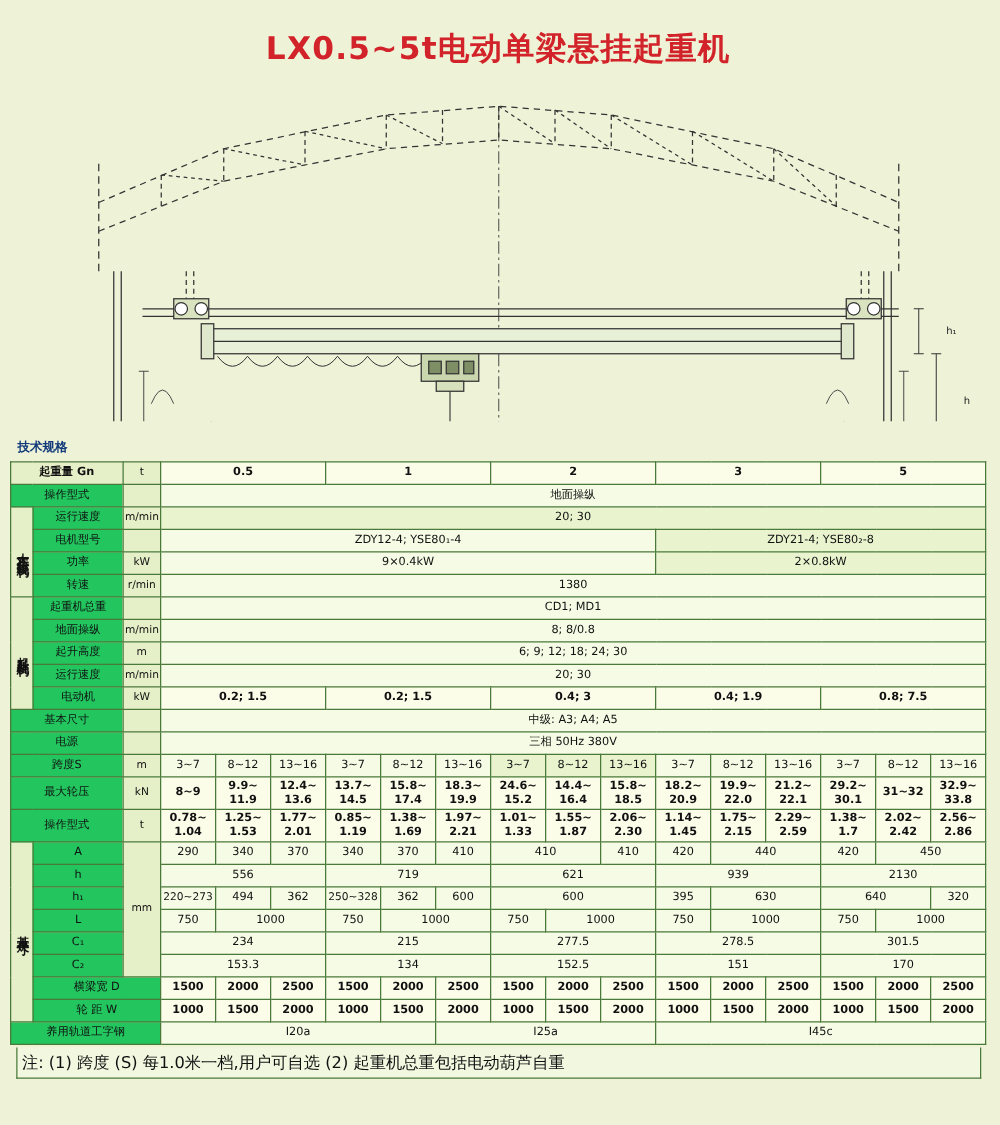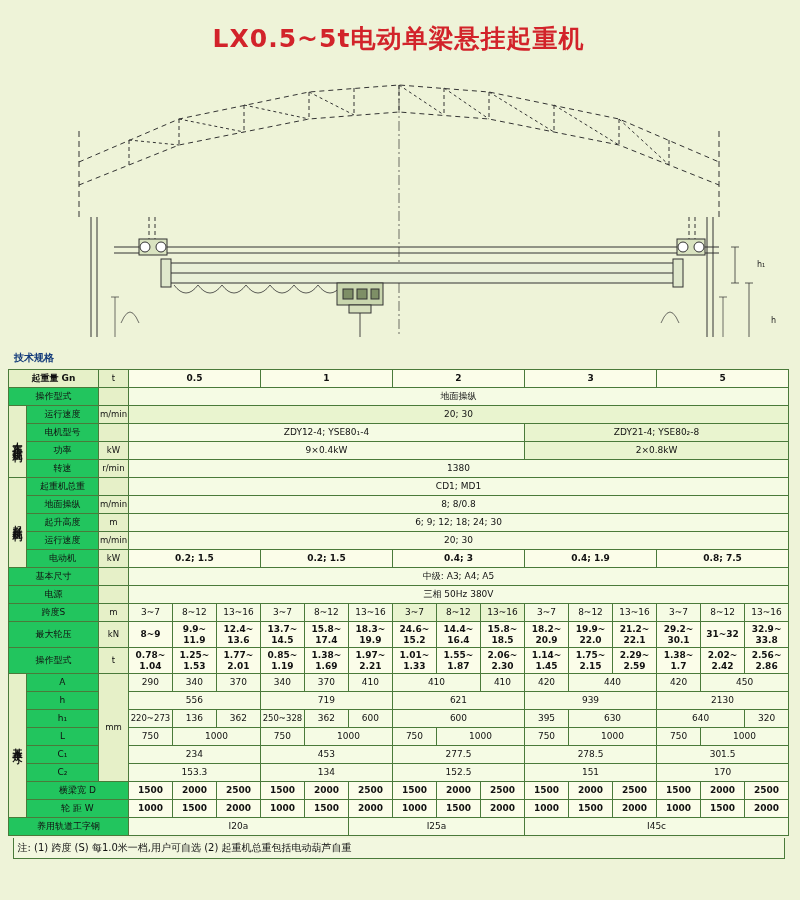--- a/index.html
+++ b/index.html
@@ -66,21 +66,21 @@
     display:inline-block;
     font-size:10px;
   }
   .red{color:#c00;font-weight:bold;}
   .cellA{background:#fbfde9;}
   .cellB{background:#e9f4cf;}
   .cellC{background:#f5fbe4;}
   .unit{background:#e6f0c8;font-size:8.5px;}
   .note{
     width:772px;margin:2px auto 0 auto;
-    font-size:10px;
+    font-size:13px;
     background:#f2f7df;
     border:1px solid #4a7a3a;
     border-top:none;
     padding:3px 4px;
     box-sizing:border-box;
     color:#111;
   }
   .tiny{font-size:8.5px;}
 </style>
 </head>
@@ -372,21 +372,21 @@
       <td class="cellC" colspan="3">556</td>
       <td class="cellC" colspan="3">719</td>
       <td class="cellC" colspan="3">621</td>
       <td class="cellC" colspan="3">939</td>
       <td class="cellC" colspan="3">2130</td>
     </tr>
 
     <tr>
       <td class="lbl">h₁</td>
       <td class="cellC tiny">220~273</td>
-      <td class="cellC">136</td>
+      <td class="cellC">494</td>
       <td class="cellC">362</td>
       <td class="cellC tiny">250~328</td>
       <td class="cellC">362</td>
       <td class="cellC">600</td>
       <td class="cellC" colspan="3">600</td>
       <td class="cellC">395</td>
       <td class="cellC" colspan="2">630</td>
       <td class="cellC" colspan="2">640</td>
       <td class="cellC">320</td>
     </tr>
@@ -401,21 +401,21 @@
       <td class="cellC" colspan="2">1000</td>
       <td class="cellC">750</td>
       <td class="cellC" colspan="2">1000</td>
       <td class="cellC">750</td>
       <td class="cellC" colspan="2">1000</td>
     </tr>
 
     <tr>
       <td class="lbl">C₁</td>
       <td class="cellC" colspan="3">234</td>
-      <td class="cellC" colspan="3">453</td>
+      <td class="cellC" colspan="3">215</td>
       <td class="cellC" colspan="3">277.5</td>
       <td class="cellC" colspan="3">278.5</td>
       <td class="cellC" colspan="3">301.5</td>
     </tr>
 
     <tr>
       <td class="lbl">C₂</td>
       <td class="cellC" colspan="3">153.3</td>
       <td class="cellC" colspan="3">134</td>
       <td class="cellC" colspan="3">152.5</td>

